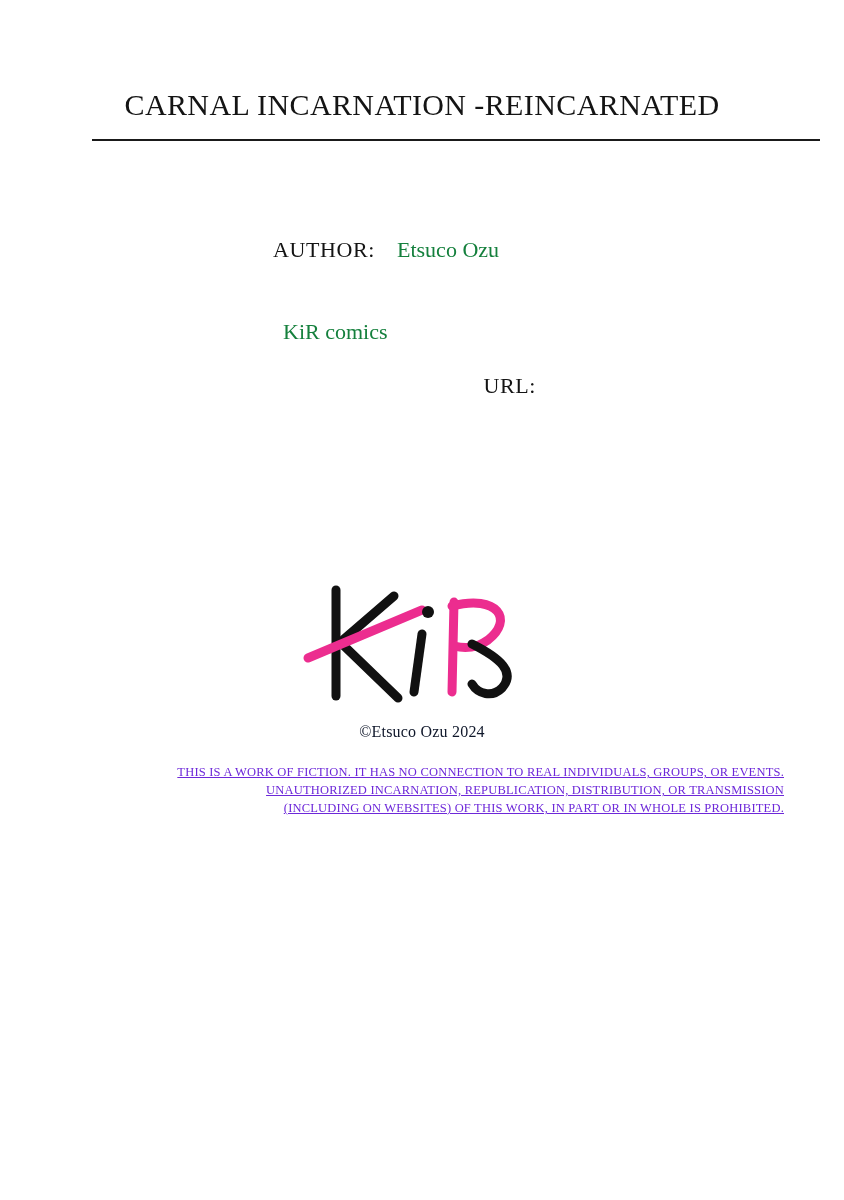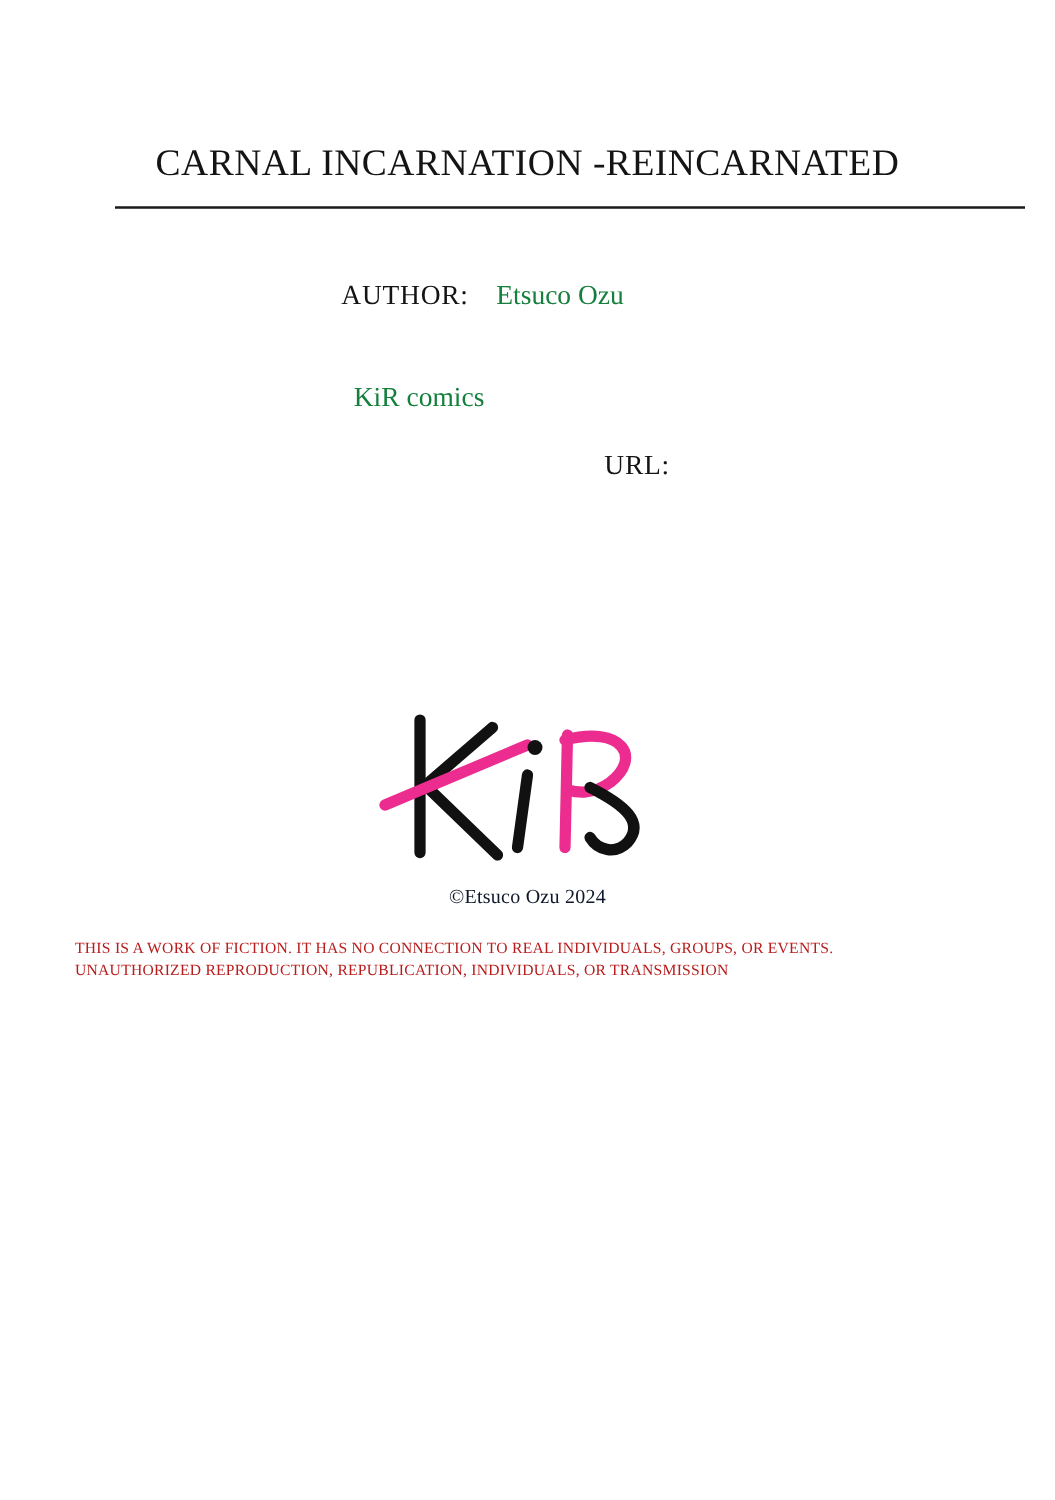--- a/index.html
+++ b/index.html
@@ -18,41 +18,41 @@
 
   .page {
     position: absolute;
     inset: 0;
     display: flex;
     flex-direction: column;
   }
 
   
   .title-block {
-    margin-top: 108px;
+    margin-top: 82px;
     padding: 0 92px;
   }
   .title-line {
     font-size: 30px;
     letter-spacing: 0.4px;
     line-height: 45px;
     text-align: center;
     white-space: nowrap;
     color: #141414;
   }
   .title-rule {
     margin: 12px auto 0 auto;
     width: 728px;
     height: 2px;
     background: #1a1a1a;
   }
 
   
   .meta {
-    margin-top: 56px;
+    margin-top: 96px;
     display: flex;
     flex-direction: column;
     gap: 28px;
   }
   .meta-row {
     display: flex;
     align-items: baseline;
     justify-content: center;
   }
   .meta-label {
@@ -85,26 +85,27 @@
   
   .copyright {
     margin-top: 6px;
     text-align: center;
     font-size: 16px;
     color: #0f172a;
     letter-spacing: 0.2px;
   }
   .notice {
     margin-top: 22px;
-    text-align: left;
+    text-align: right;
     font-size: 12.5px;
     line-height: 18px;
-    color: #b91c1c;
+    color: #6d28d9;
     letter-spacing: 0.2px;
     padding: 0 60px;
+    text-decoration: underline;
   }
   .notice div {
     white-space: nowrap;
   }
 </style>
 </head>
 <body>
 
 <div class="page">
 
@@ -148,16 +149,17 @@
       <path d="M150 34 C196 22 212 48 186 68 C172 78 160 76 152 74" stroke="#ec2d8f" stroke-width="9" stroke-linecap="round" fill="none"></path>
 
       <path d="M170 72 C198 86 214 100 200 116 C190 126 176 122 170 112" stroke="#111111" stroke-width="9" stroke-linecap="round" fill="none"></path>
     </svg>
   </div>
 
   <div class="copyright">©Etsuco Ozu 2024</div>
 
   <div class="notice">
     <div>THIS IS A WORK OF FICTION.  IT HAS NO CONNECTION TO REAL INDIVIDUALS, GROUPS, OR EVENTS.</div>
-    <div>UNAUTHORIZED REPRODUCTION, REPUBLICATION, INDIVIDUALS, OR TRANSMISSION</div>
+    <div>UNAUTHORIZED INCARNATION, REPUBLICATION, DISTRIBUTION, OR TRANSMISSION</div>
+    <div>(INCLUDING ON WEBSITES) OF THIS WORK, IN PART OR IN WHOLE IS PROHIBITED.</div>
   </div>
 
 </div>
 
 </body></html>

